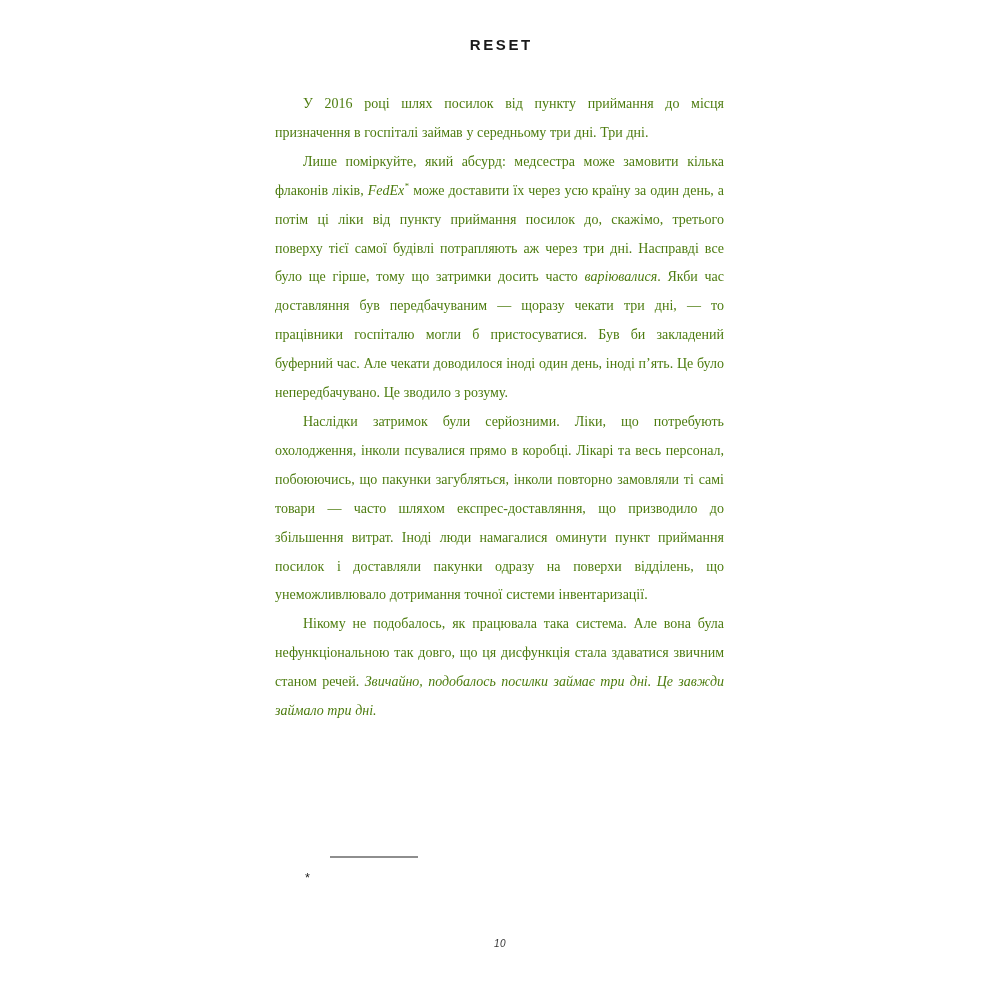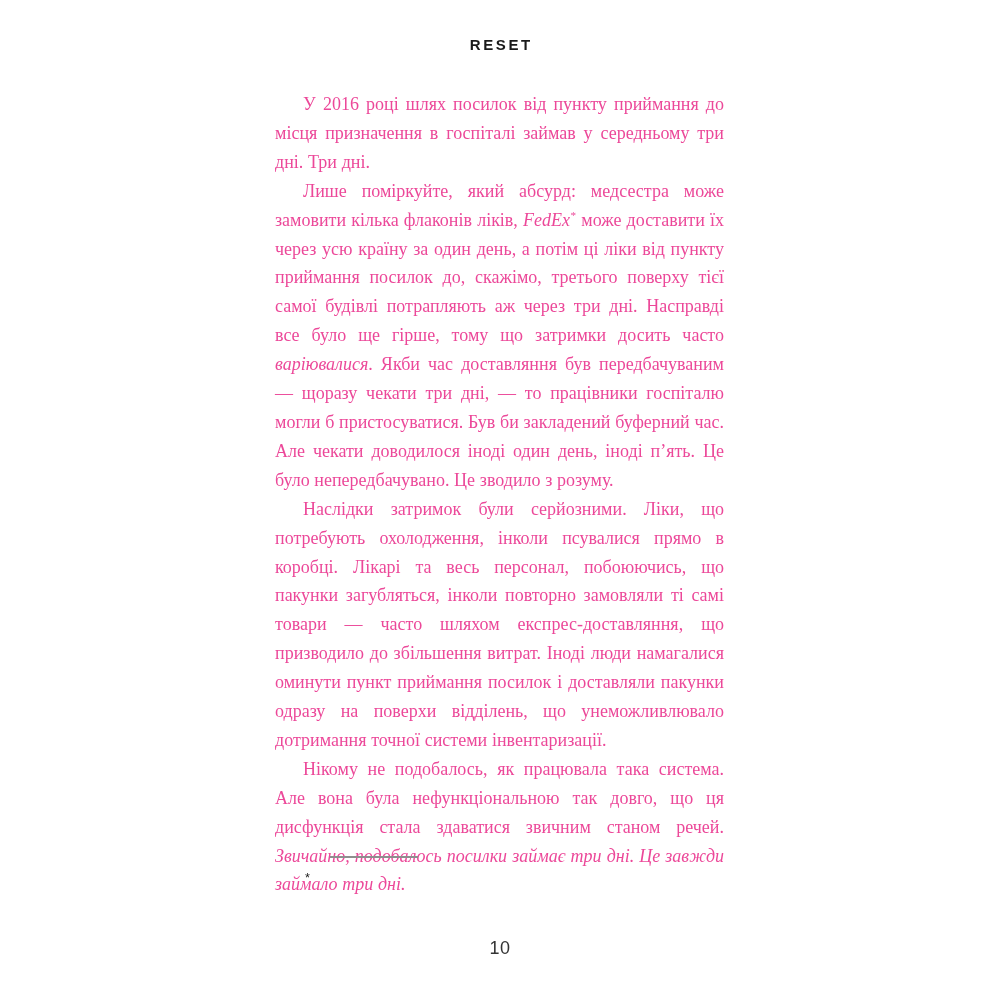--- a/index.html
+++ b/index.html
@@ -41,29 +41,29 @@
   
   .text-column {
     position: absolute;
     left: 275px;
     top: 90px;
     width: 449px;
   }
 
   .body-paragraph {
     margin: 0;
-    font-size: 18px;
+    font-size: 14px;
     line-height: 28.9px;
     text-align: justify;
     text-align-last: left;
     text-indent: 28px;
     hyphens: manual;
     -webkit-hyphens: manual;
     word-spacing: 0.2px;
-    color: #ec4899;
+    color: #4d7c0f;
   }
 
   .body-paragraph em,
   .footnote em {
     font-style: italic;
   }
 
   .fn-marker {
     font-style: normal;
     vertical-align: super;
@@ -108,23 +108,24 @@
   }
 
   
   .folio {
     position: absolute;
     top: 938px;
     left: 0;
     width: 1000px;
     text-align: center;
     font-family: "Liberation Sans", "DejaVu Sans", sans-serif;
-    font-size: 18px;
+    font-size: 10px;
     color: #343434;
     letter-spacing: 0.4px;
+    font-style: italic;
   }
 </style>
 </head>
 <body>
 
 <div class="page">
 
   <div class="running-header">RESET</div>
 
   <div class="text-column">

